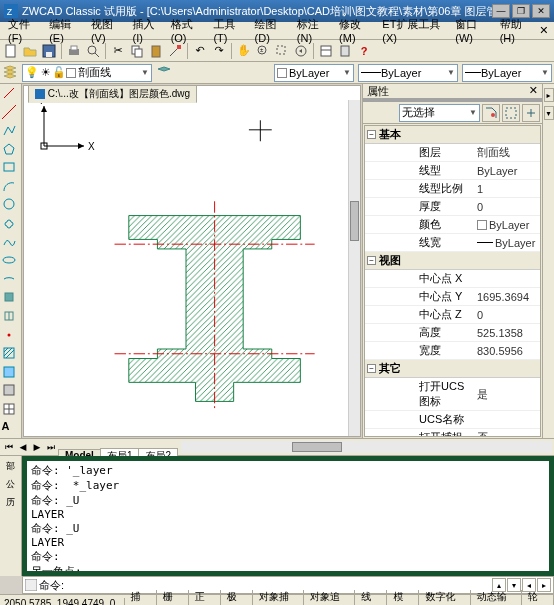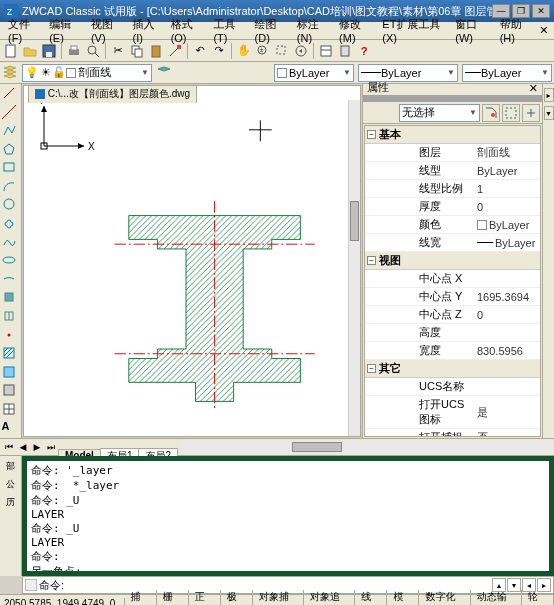--- a/index.html
+++ b/index.html
@@ -23,21 +23,21 @@
 .lefttools { width: 22px; background: #ece9d8; border-right: 1px solid #aca899; display: flex; flex-direction: column; align-items: center; padding-top: 2px; gap: 1px; }
 .lefttools .tb { width: 18px; height: 18px; }
 .drawing { flex: 1; background: #fff; position: relative; border: 1px solid #aca899; margin: 1px; }
 .drawing-tab { position: absolute; top: -1px; left: 4px; background: #ece9d8; border: 1px solid #aca899; border-bottom: 1px solid #ece9d8; padding: 1px 6px; font-size: 10px; z-index: 2; }
 .canvas-area { position: absolute; inset: 14px 12px 0 0; overflow: hidden; background:#fff;}
 .canvas-area svg { width: 100%; height: 100%; }
 .scroll-v { position: absolute; right: 0; top: 14px; bottom: 0; width: 12px; background: #e9e9e9; border-left:1px solid #ccc;}
 .scroll-v .thumb { position: absolute; left:1px; right:1px; top: 30%; height: 40px; background: #c0c0c0; border:1px solid #888;}
 .ucs { position: absolute; left: 10px; bottom: 4px; }
 .props { width: 180px; background: #ece9d8; border-left: 1px solid #aca899; display: flex; flex-direction: column; font-size: 11px; }
-.props-header { height: 18px; background: #ece9d8; display: flex; align-items: flex-end; padding: 0 4px; border-bottom: 7px solid #a3a3a3; }
+.props-header { height: 18px; background: #ece9d8; display: flex; align-items: flex-start; padding: 0 4px; border-bottom: 4px solid #a3a3a3; }
 .props-header .x { margin-left: auto; cursor: pointer; }
 .props-sel { height: 22px; display: flex; align-items: center; padding: 0 2px; gap: 2px; border-bottom: 1px solid #aca899; }
 .props-sel .combo { flex: 1; margin-left: 34px; }
 .props-sel .pb { width: 18px; height: 18px; border:1px solid #aca899; display:flex;align-items:center;justify-content:center; cursor:pointer; background:#ece9d8;}
 .props-body { flex: 1; overflow: auto; background: #fff; border: 1px solid #aca899; margin: 1px; }
 .prop-group { background: #ece9d8; padding: 1px 2px; font-weight: bold; border-bottom: 1px solid #ccc; display:flex; align-items:center; gap:3px;}
 .prop-group .collapser { width:9px; height:9px; border:1px solid #888; display:inline-flex; align-items:center; justify-content:center; font-size:8px; line-height:1; background:#fff; font-weight:normal;}
 .prop-row { display: flex; border-bottom: 1px solid #eee; }
 .prop-row .k { width: 70px; padding: 1px 2px 1px 14px; margin-left: 40px; }
 .prop-row .v { flex: 1; padding: 1px 2px; color: #333; display:flex; align-items:center; gap:2px;}
@@ -404,36 +404,37 @@
       <div class="prop-row">
           <div class="k">中心点 Y</div>
           <div class="v">1695.3694</div>
         </div>
       <div class="prop-row">
           <div class="k">中心点 Z</div>
           <div class="v">0</div>
         </div>
       <div class="prop-row">
           <div class="k">高度</div>
+          <div class="v">525.1358</div>
         </div>
       <div class="prop-row">
           <div class="k">宽度</div>
           <div class="v">830.5956</div>
         </div>
       <div class="prop-group">
           <span class="collapser">−</span>
           <span>其它</span>
         </div>
       <div class="prop-row">
+          <div class="k">打开UCS图标</div>
+          <div class="v">是</div>
+        </div>
+      <div class="prop-row">
           <div class="k">UCS名称</div>
           <div class="v"></div>
-        </div>
-      <div class="prop-row">
-          <div class="k">打开UCS图标</div>
-          <div class="v">是</div>
         </div>
       <div class="prop-row">
           <div class="k">打开捕捉</div>
           <div class="v">否</div>
         </div>
 
     </div>
   </div>
 
   <div class="right-strip">

